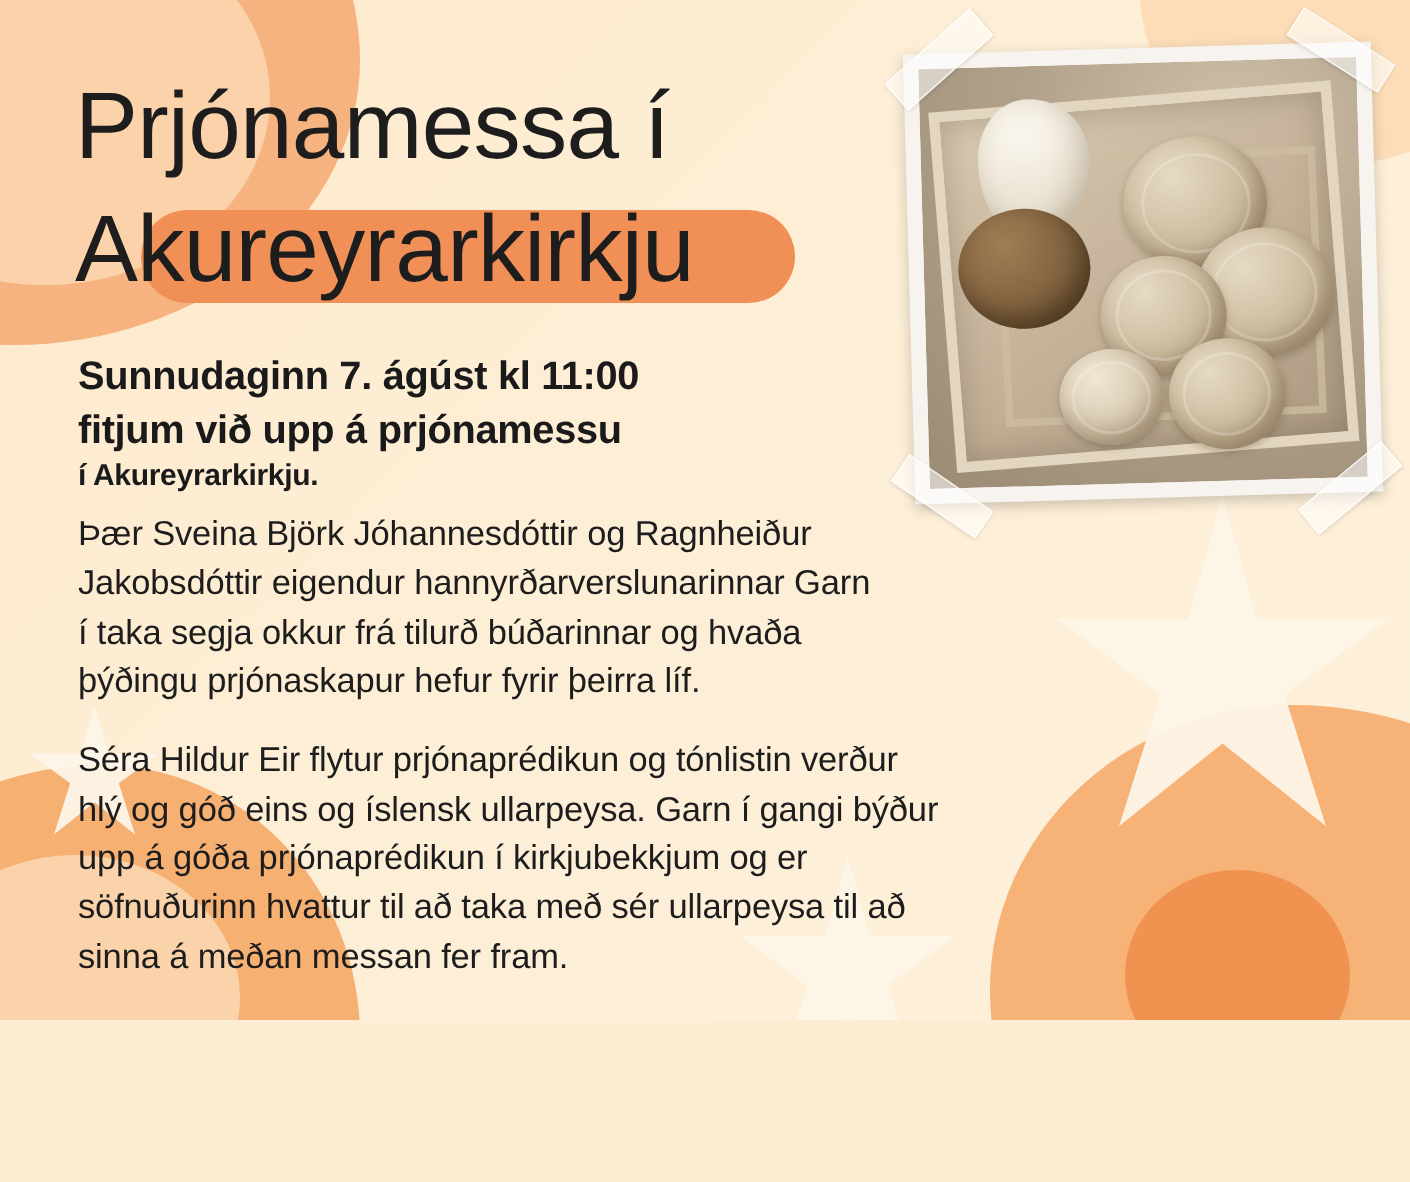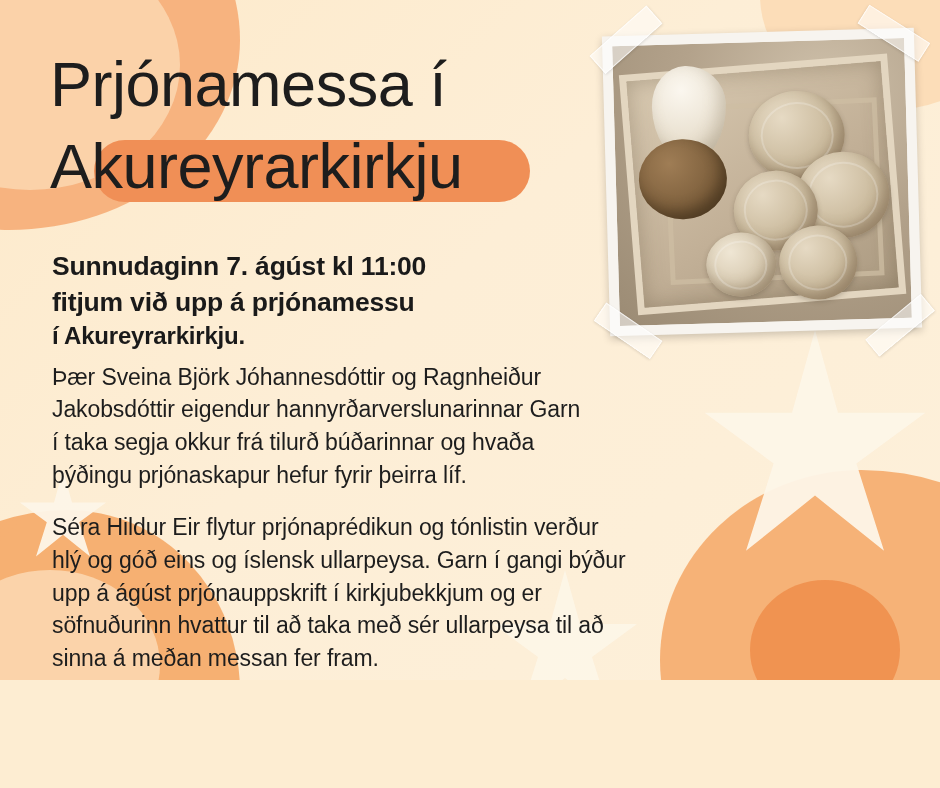--- a/index.html
+++ b/index.html
@@ -224,33 +224,33 @@
     box-shadow: 0 1px 3px rgba(0,0,0,.12);
   }
   .tape-tl { width: 74px; height: 22px; top: -8px; left: -14px; transform: rotate(-40deg); }
   .tape-tr { width: 70px; height: 20px; top: -6px; right: -16px; transform: rotate(34deg); }
   .tape-bl { width: 66px; height: 20px; bottom: -6px; left: -16px; transform: rotate(36deg); }
   .tape-br { width: 70px; height: 20px; bottom: -8px; right: -14px; transform: rotate(-38deg); }
 
   
   .content {
     position: absolute;
-    top: 248px;
+    top: 232px;
     left: 52px;
     width: 830px;
     z-index: 7;
   }
   .lead {
     font-size: 26.5px;
     font-weight: bold;
     color: #1a1a1a;
     line-height: 1.36;
     letter-spacing: -0.2px;
   }
-  .lead .l3 { font-size: 24px; }
+  .lead .l3 { font-size: 20px; }
   .para {
     margin-top: 8px;
     font-size: 23px;
     color: #1d1d1d;
     line-height: 1.42;
     letter-spacing: -0.1px;
   }
   .para .pline { display: block; white-space: nowrap; }
   .para-2 { margin-top: 20px; }
 </style>
@@ -309,19 +309,19 @@
     <div class="para para-1">
       <span class="pline">Þær Sveina Björk Jóhannesdóttir og Ragnheiður</span>
       <span class="pline">Jakobsdóttir eigendur hannyrðarverslunarinnar Garn</span>
       <span class="pline">í taka segja okkur frá tilurð búðarinnar og hvaða</span>
       <span class="pline">þýðingu prjónaskapur hefur fyrir þeirra líf.</span>
     </div>
 
     <div class="para para-2">
       <span class="pline">Séra Hildur Eir flytur prjónaprédikun og tónlistin verður</span>
       <span class="pline">hlý og góð eins og íslensk ullarpeysa. Garn í gangi býður</span>
-      <span class="pline">upp á ágúst prjónauppskrift í kirkjubekkjum og er</span>
+      <span class="pline">upp á góða prjónaprédikun í kirkjubekkjum og er</span>
       <span class="pline">söfnuðurinn hvattur til að taka með sér ullarpeysa til að</span>
       <span class="pline">sinna á meðan messan fer fram.</span>
     </div>
   </div>
 
 </div>
 
 </body></html>

